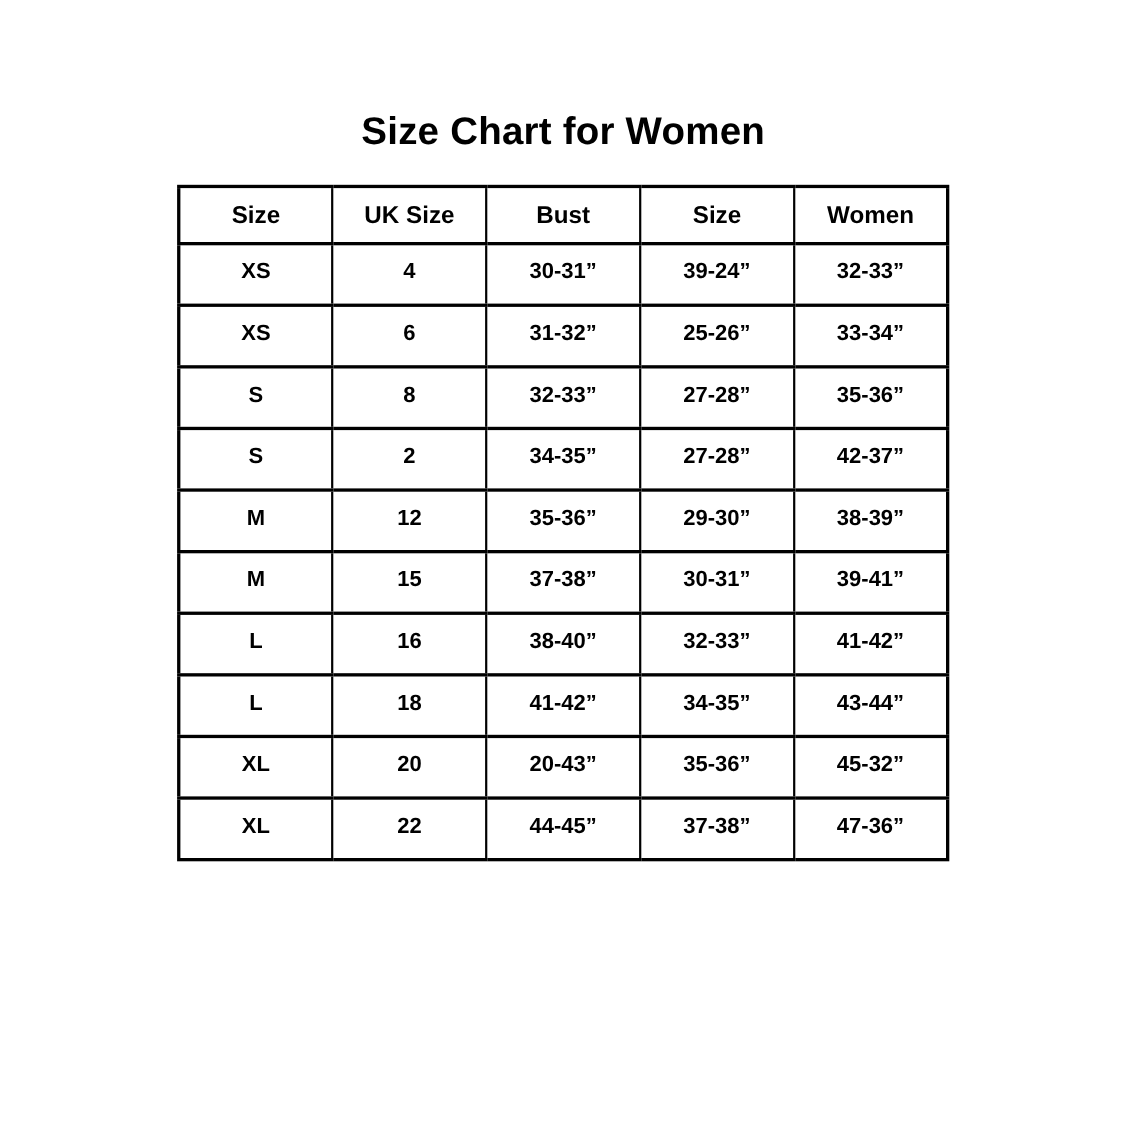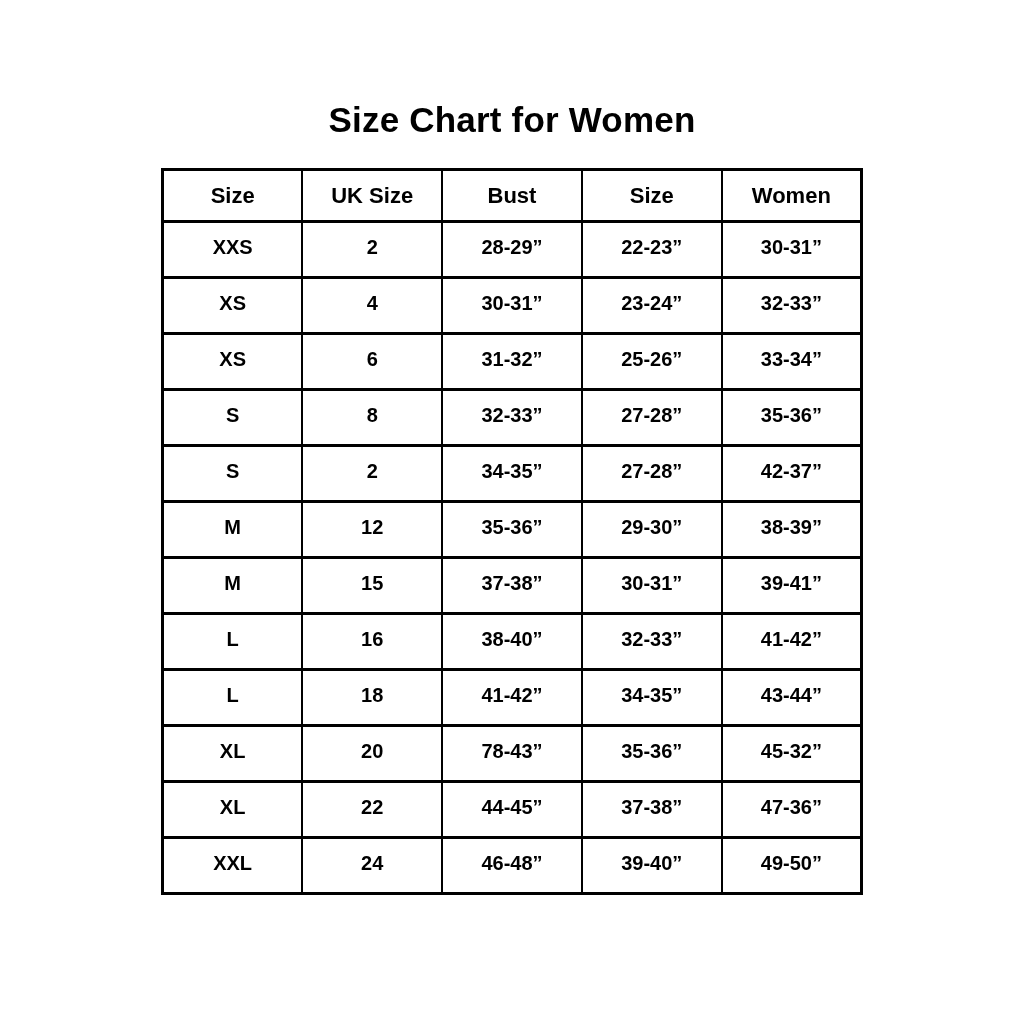--- a/index.html
+++ b/index.html
@@ -69,31 +69,24 @@
       <tr>
           <th>Size</th>
           <th>UK Size</th>
           <th>Bust</th>
           <th>Size</th>
           <th>Women</th>
         </tr>
     </thead>
     <tbody>
         <tr>
-          <td>XXS</td>
-          <td>2</td>
-          <td>28-29”</td>
-          <td>22-23”</td>
-          <td>30-31”</td>
-        </tr>
-        <tr>
           <td>XS</td>
           <td>4</td>
           <td>30-31”</td>
-          <td>23-24”</td>
+          <td>39-24”</td>
           <td>32-33”</td>
         </tr>
         <tr>
           <td>XS</td>
           <td>6</td>
           <td>31-32”</td>
           <td>25-26”</td>
           <td>33-34”</td>
         </tr>
         <tr>
@@ -134,33 +127,26 @@
         <tr>
           <td>L</td>
           <td>18</td>
           <td>41-42”</td>
           <td>34-35”</td>
           <td>43-44”</td>
         </tr>
         <tr>
           <td>XL</td>
           <td>20</td>
-          <td>78-43”</td>
+          <td>20-43”</td>
           <td>35-36”</td>
           <td>45-32”</td>
         </tr>
         <tr>
           <td>XL</td>
           <td>22</td>
           <td>44-45”</td>
           <td>37-38”</td>
           <td>47-36”</td>
         </tr>
-        <tr>
-          <td>XXL</td>
-          <td>24</td>
-          <td>46-48”</td>
-          <td>39-40”</td>
-          <td>49-50”</td>
-        </tr>
       </tbody>
   </table>
 </div>
 
 </body></html>

